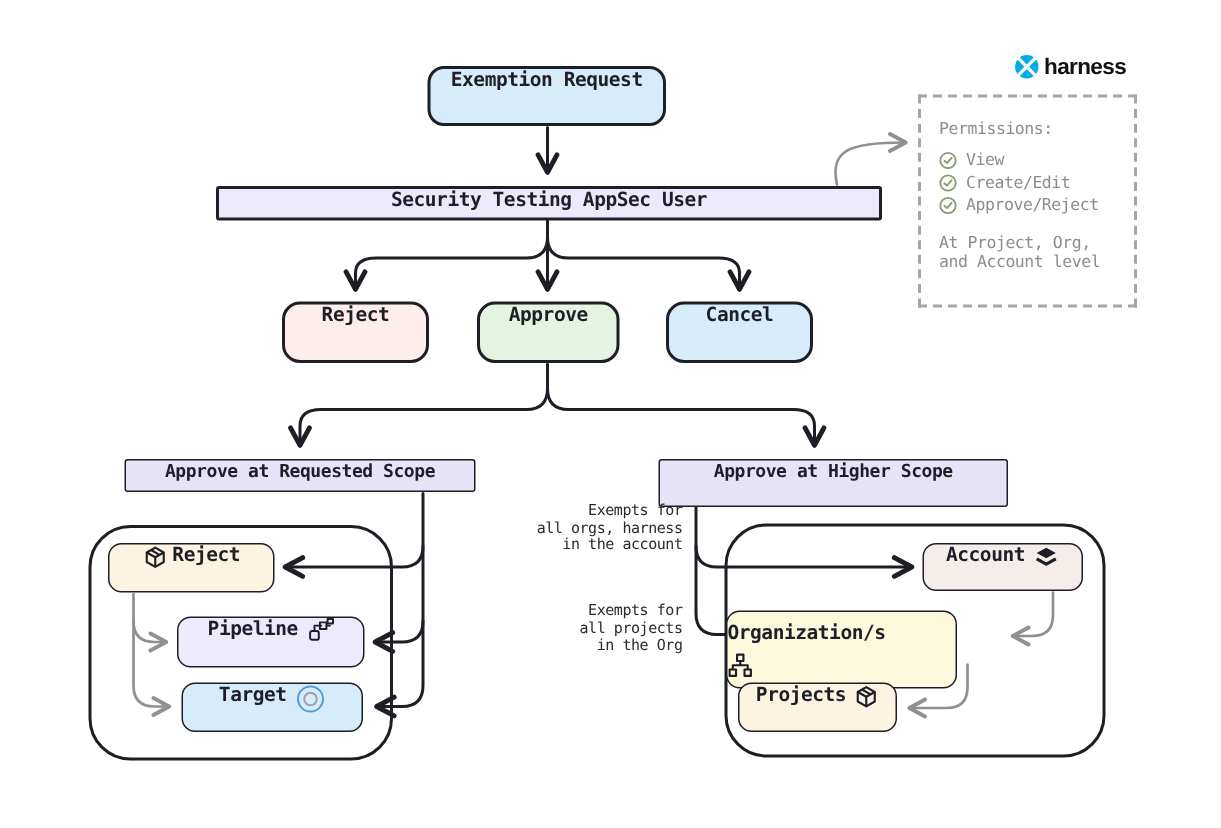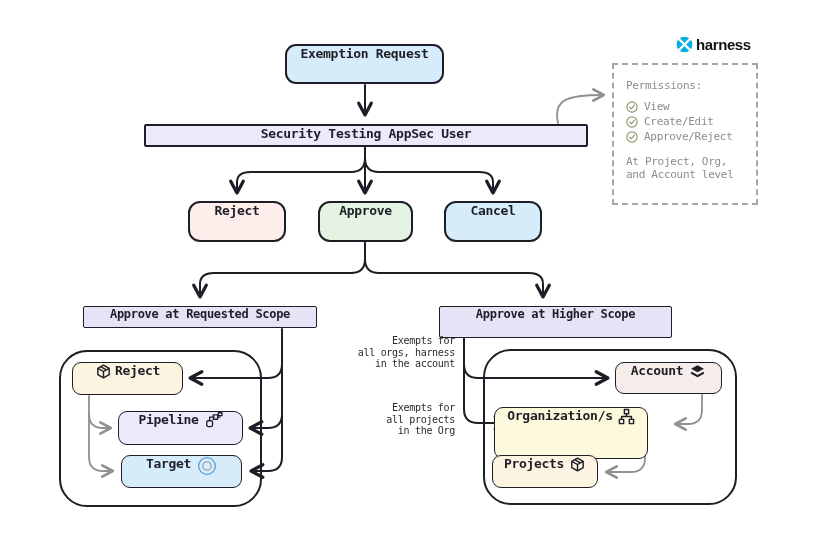--- a/index.html
+++ b/index.html
@@ -198,21 +198,21 @@
   <div class="node leaf" style="left:615px;top:362px;width:107px;height:32px;background:var(--pink);">
     <span>Account</span>
     <span class="ic">
       <svg width="17" height="17" viewBox="0 0 24 24">
         <path d="M12 3 L21 8 L12 13 L3 8 Z" fill="#1e1e26"></path>
         <path d="M3 13.5 L12 18.5 L21 13.5" fill="none" stroke="#1e1e26" stroke-width="3" stroke-linejoin="round"></path>
       </svg>
     </span>
   </div>
 
-  <div class="node leaf" style="left:494px;top:407px;width:154px;height:52px;background:var(--yellow);gap:5px;">
+  <div class="node leaf" style="left:484px;top:407px;width:154px;height:52px;background:var(--yellow);gap:5px;flex-direction:column;">
     <span>Organization/s</span>
     <span class="ic">
       <svg width="17" height="17" viewBox="0 0 24 24" fill="none" stroke="#1e1e26" stroke-width="2" stroke-linejoin="round">
         <rect x="9" y="2" width="6" height="6"></rect>
           <rect x="2" y="16" width="6" height="6"></rect>
           <rect x="16" y="16" width="6" height="6"></rect>
         <path d="M12 8 V12 M5 16 V12 H19 V16"></path>
       </svg>
     </span>
   </div>

